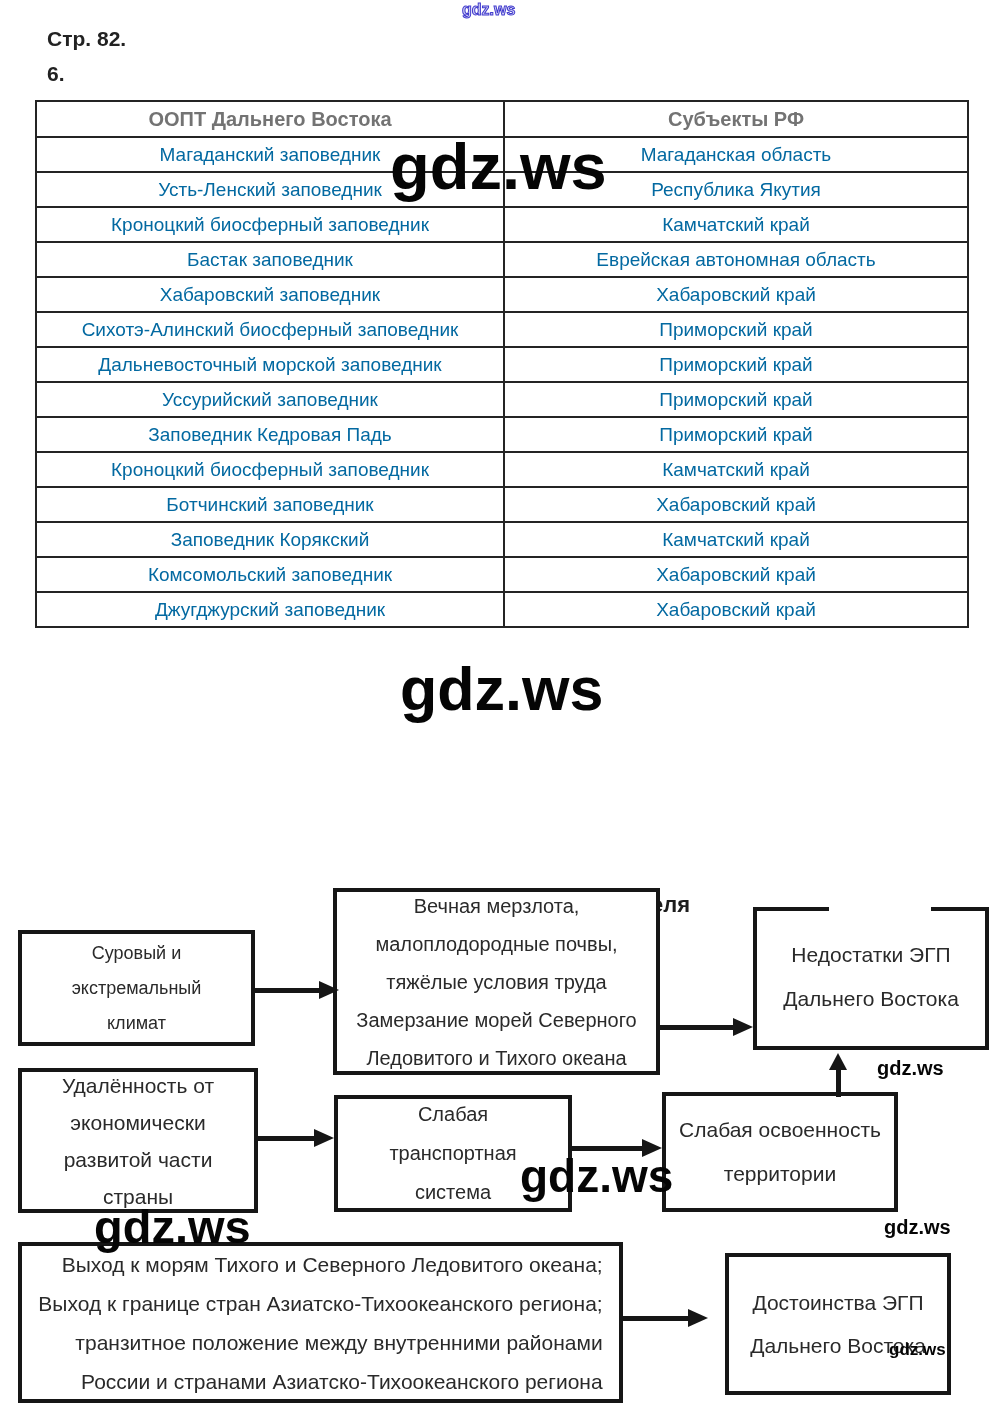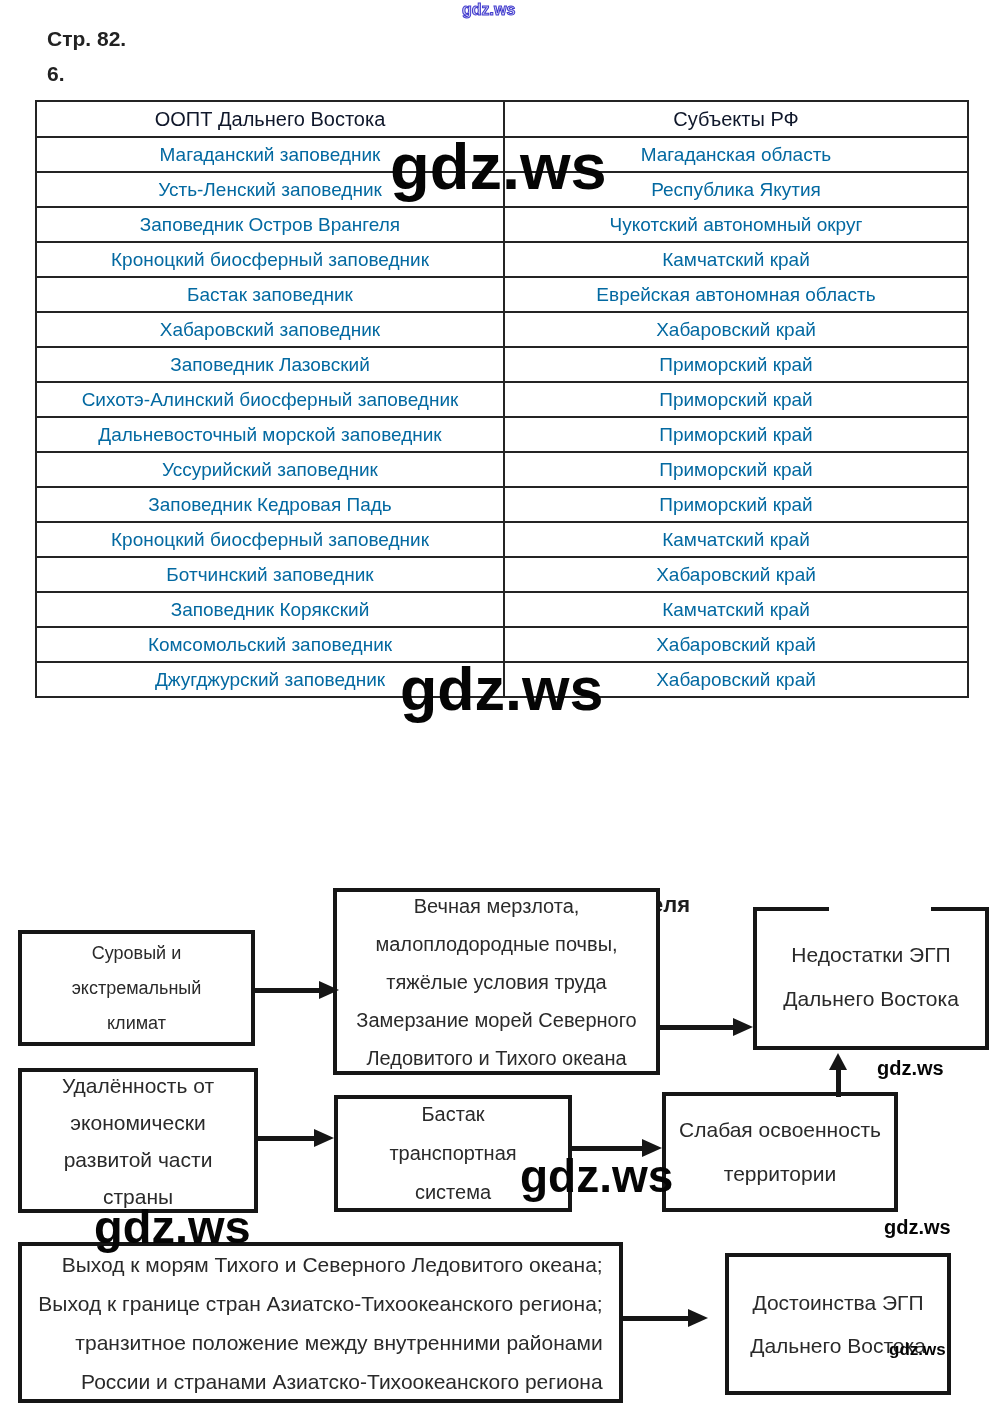--- a/index.html
+++ b/index.html
@@ -33,21 +33,21 @@
   table.oopt{
     position:absolute;left:35px;top:100px;width:932px;
     border-collapse:collapse;table-layout:fixed;
   }
   table.oopt th,table.oopt td{
     border:2px solid #242424;
     text-align:center;vertical-align:middle;
     font-size:19px;color:#0369a1;
     padding:0 4px;overflow:hidden;
   }
-  table.oopt th{height:34px;font-weight:normal;color:#0f172a;font-size:20px;}
+  table.oopt th{height:34px;font-weight:bold;color:#737373;font-size:20px;}
   table.oopt td{height:33px;}
   table.oopt col.c1{width:468px;}
   table.oopt col.c2{width:464px;}
   
   .diagram-title{left:337px;top:844px;font-size:22px;font-weight:bold;color:#1d1d1d;margin-top:48px;}
   .fbox{
     position:absolute;box-sizing:border-box;
     border:4px solid #161616;background:#fff;
     display:flex;align-items:center;justify-content:center;
     text-align:center;white-space:pre-line;
@@ -109,38 +109,30 @@
     <tbody>
       <tr>
           <td>Магаданский заповедник</td>
           <td>Магаданская область</td>
         </tr>
       <tr>
           <td>Усть-Ленский заповедник</td>
           <td>Республика Якутия</td>
         </tr>
       <tr>
-          <td>Заповедник Остров Врангеля</td>
-          <td>Чукотский автономный округ</td>
-        </tr>
-      <tr>
           <td>Кроноцкий биосферный заповедник</td>
           <td>Камчатский край</td>
         </tr>
       <tr>
           <td>Бастак заповедник</td>
           <td>Еврейская автономная область</td>
         </tr>
       <tr>
           <td>Хабаровский заповедник</td>
           <td>Хабаровский край</td>
-        </tr>
-      <tr>
-          <td>Заповедник Лазовский</td>
-          <td>Приморский край</td>
         </tr>
       <tr>
           <td>Сихотэ-Алинский биосферный заповедник</td>
           <td>Приморский край</td>
         </tr>
       <tr>
           <td>Дальневосточный морской заповедник</td>
           <td>Приморский край</td>
         </tr>
       <tr>
@@ -190,21 +182,21 @@
   <div class="fbox b-disadv">
     <span>Недостатки ЭГП
 Дальнего Востока</span>
     <i class="seg seg-l"></i>
     <i class="seg seg-r"></i>
   </div>
   <div class="fbox b-remote">Удалённость от
 экономически
 развитой части
 страны</div>
-  <div class="fbox b-transport">Бастак
+  <div class="fbox b-transport">Слабая
 транспортная
 система</div>
   <div class="fbox b-develop">Слабая освоенность
 территории</div>
   <div class="fbox b-access">Выход к морям Тихого и Северного Ледовитого океана;
 Выход к границе стран Азиатско-Тихоокеанского региона;
 транзитное положение между внутренними районами
 России и странами Азиатско-Тихоокеанского региона</div>
   <div class="fbox b-advant">Достоинства ЭГП
 Дальнего Востока</div>

